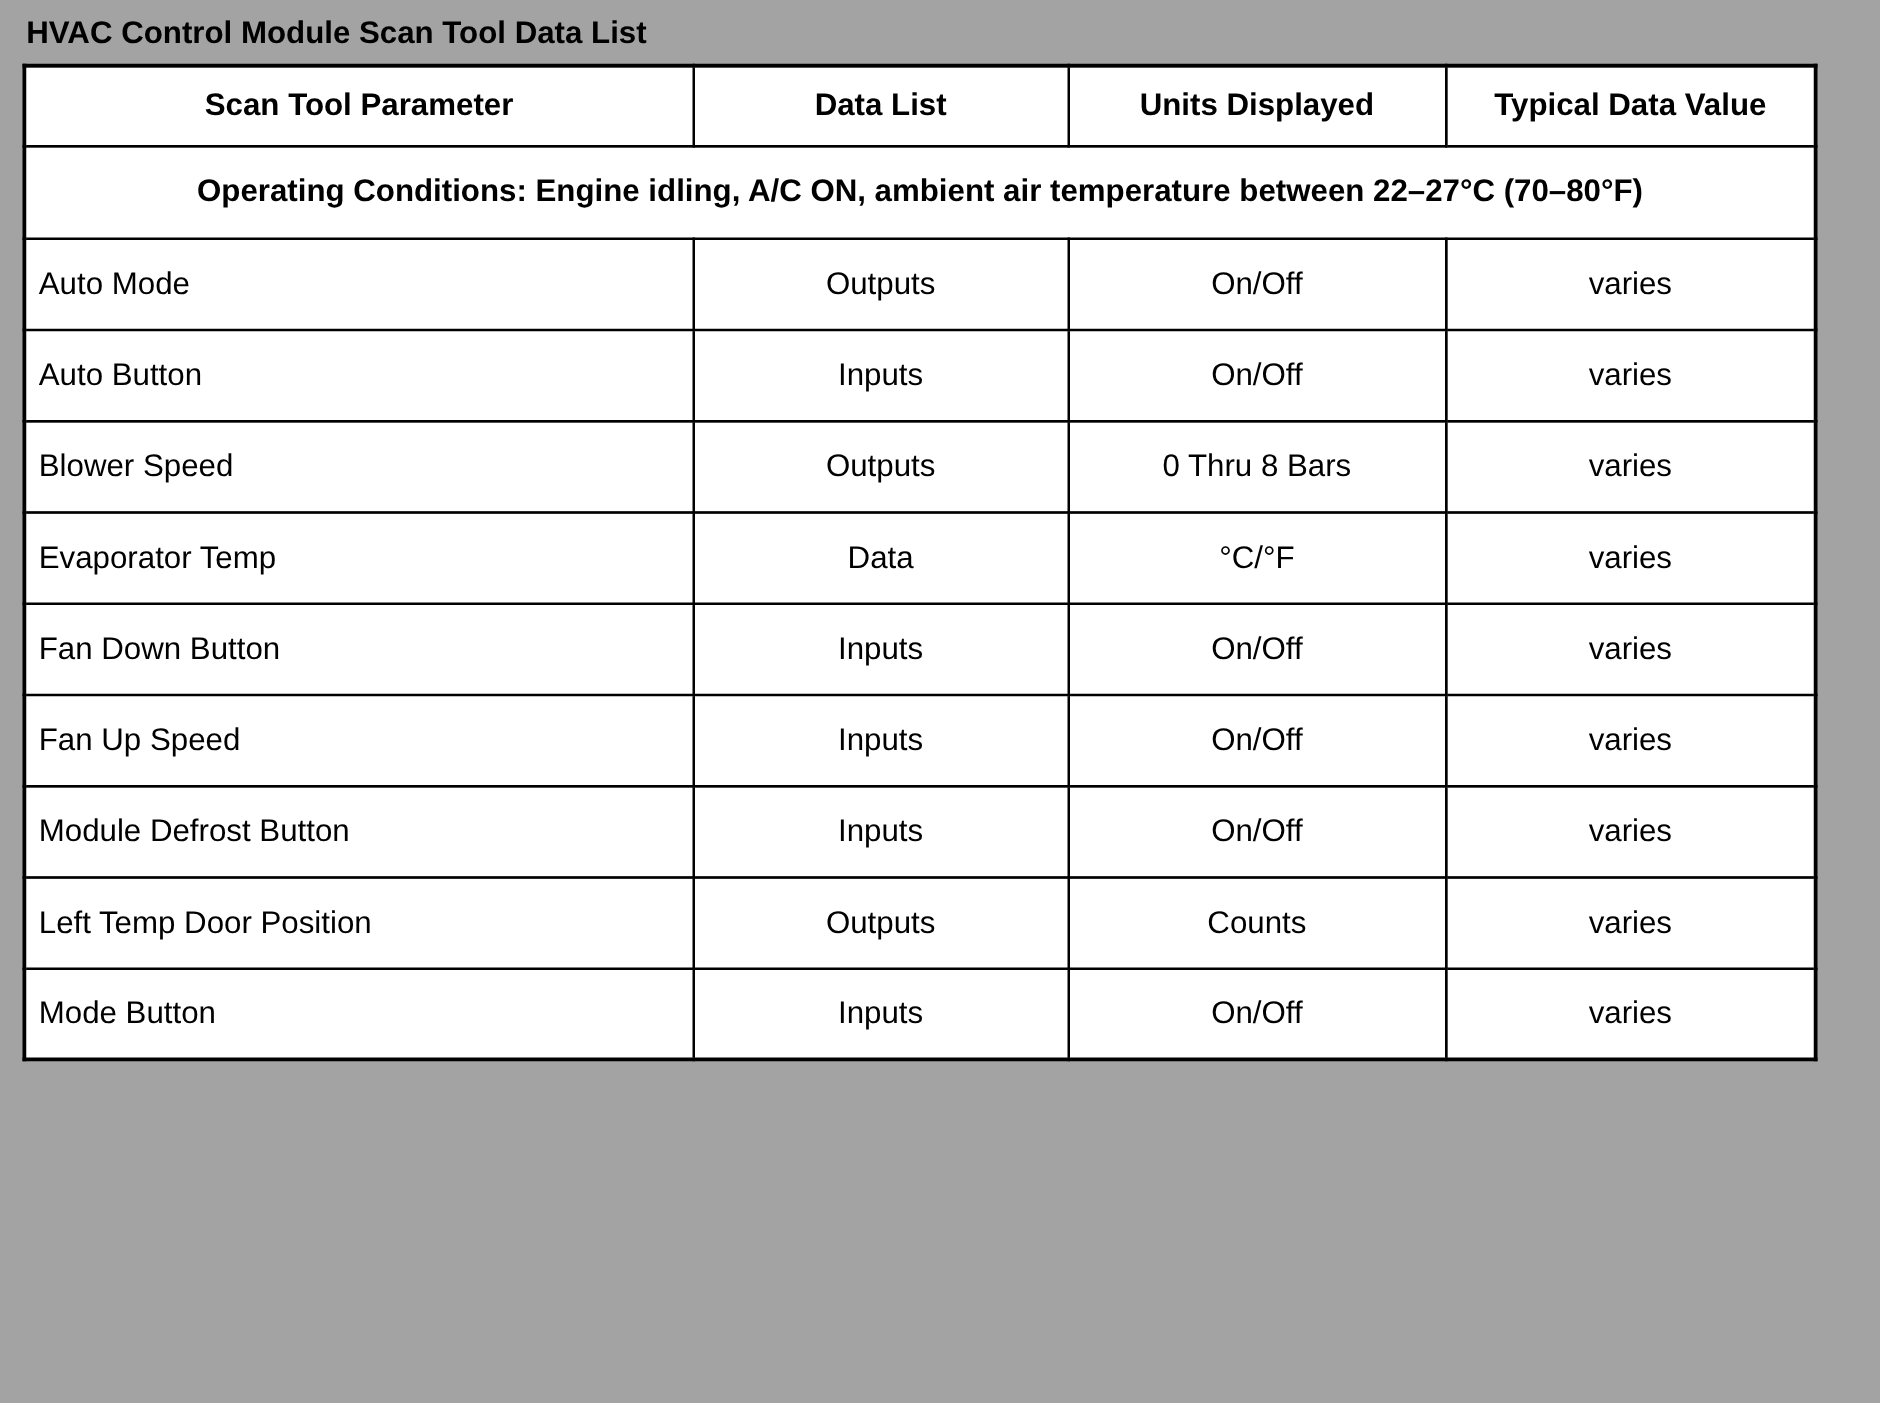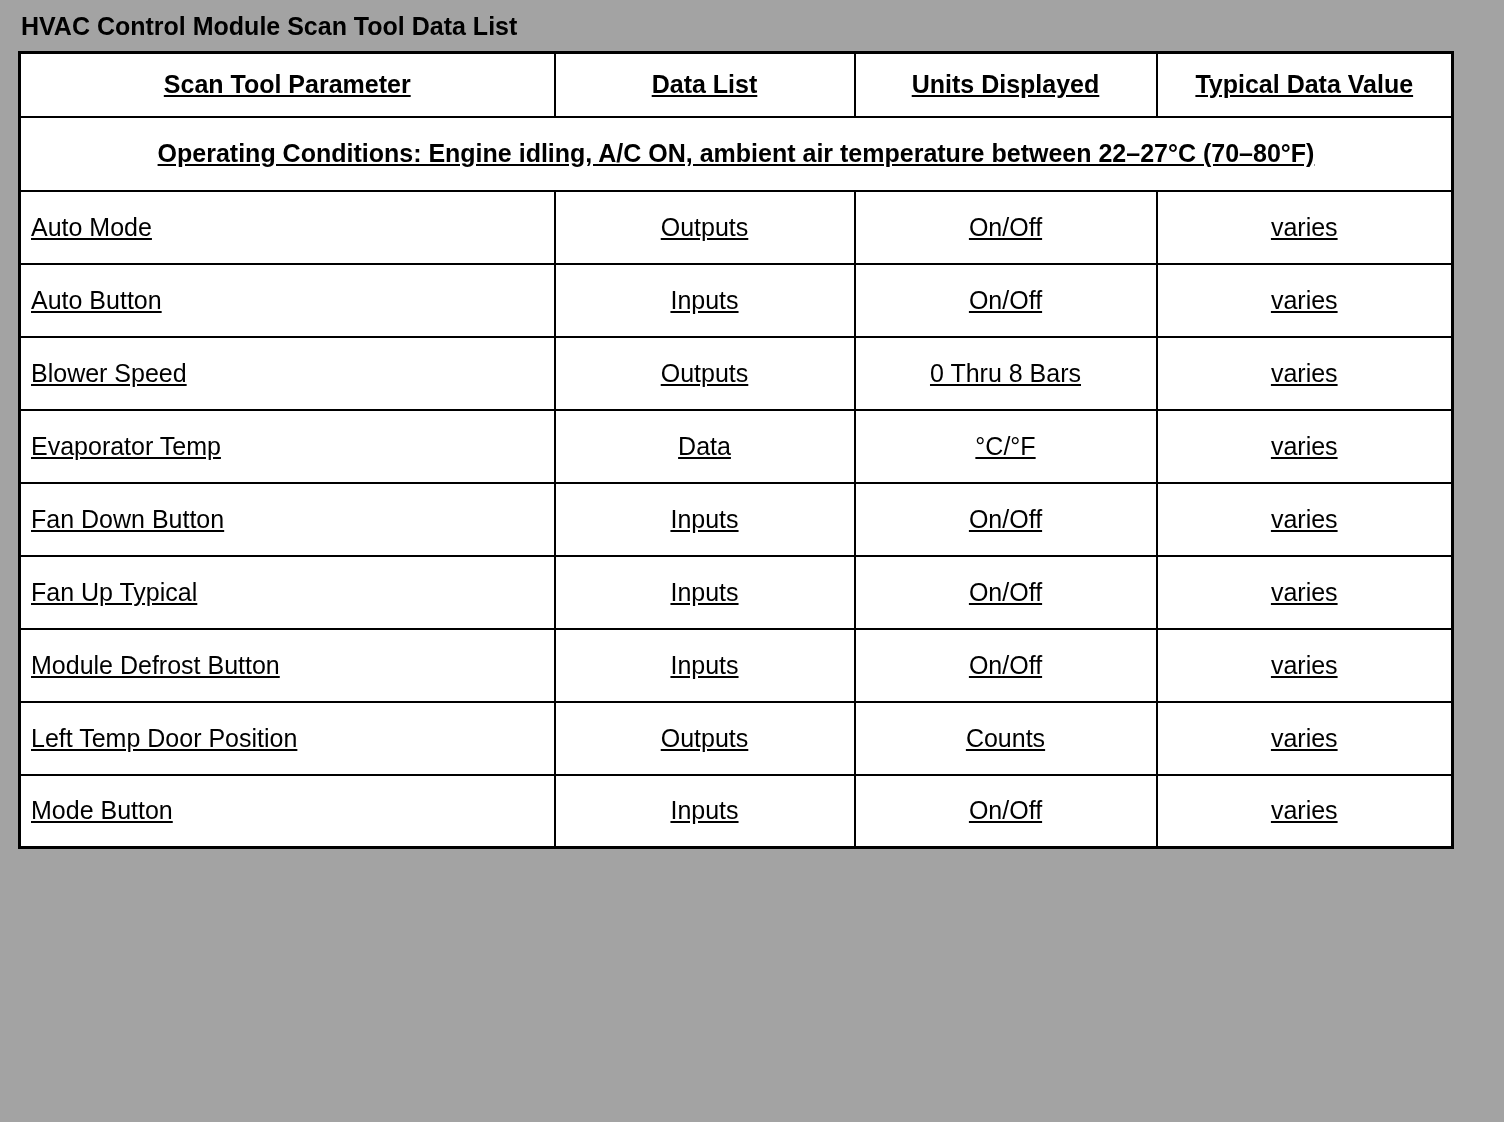--- a/index.html
+++ b/index.html
@@ -31,21 +31,20 @@
   table.data-table th,
   table.data-table td {
     border: 2px solid #000000;
     font-size: 25px;
     box-sizing: border-box;
     padding: 0 10px;
     background: #ffffff;
     vertical-align: middle;
     overflow: hidden;
     white-space: nowrap;
-    text-decoration: underline;
   }
   table.data-table th {
     font-weight: bold;
     text-align: center;
     height: 64px;
   }
   td.conditions-cell {
     font-weight: bold;
     text-align: center;
     height: 74px;
@@ -122,21 +121,21 @@
       </tr>
 
       <tr>
         <td class="param-cell">Fan Down Button</td>
         <td class="center-cell">Inputs</td>
         <td class="center-cell">On/Off</td>
         <td class="center-cell">varies</td>
       </tr>
 
       <tr>
-        <td class="param-cell">Fan Up Typical</td>
+        <td class="param-cell">Fan Up Speed</td>
         <td class="center-cell">Inputs</td>
         <td class="center-cell">On/Off</td>
         <td class="center-cell">varies</td>
       </tr>
 
       <tr>
         <td class="param-cell">Module Defrost Button</td>
         <td class="center-cell">Inputs</td>
         <td class="center-cell">On/Off</td>
         <td class="center-cell">varies</td>

